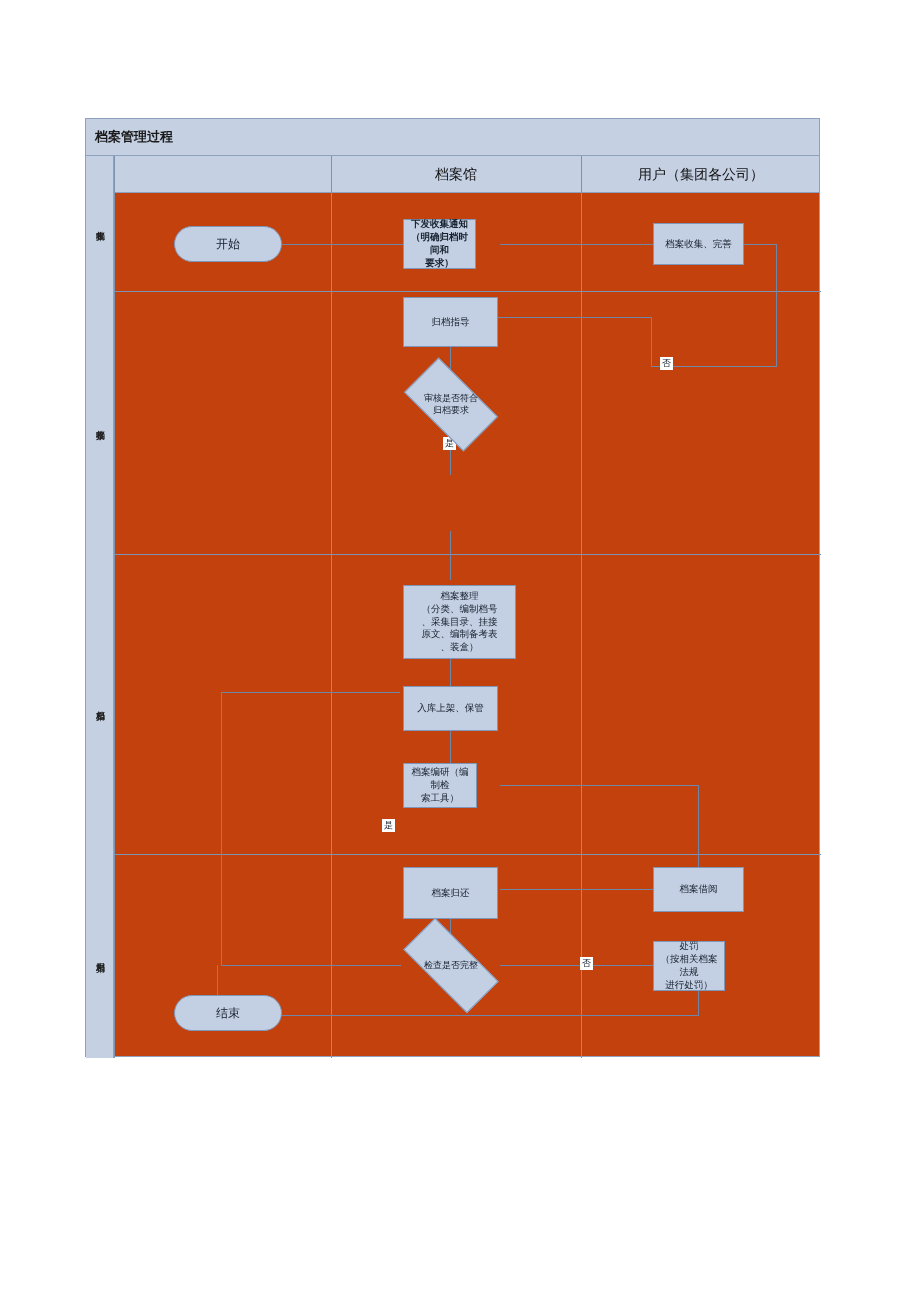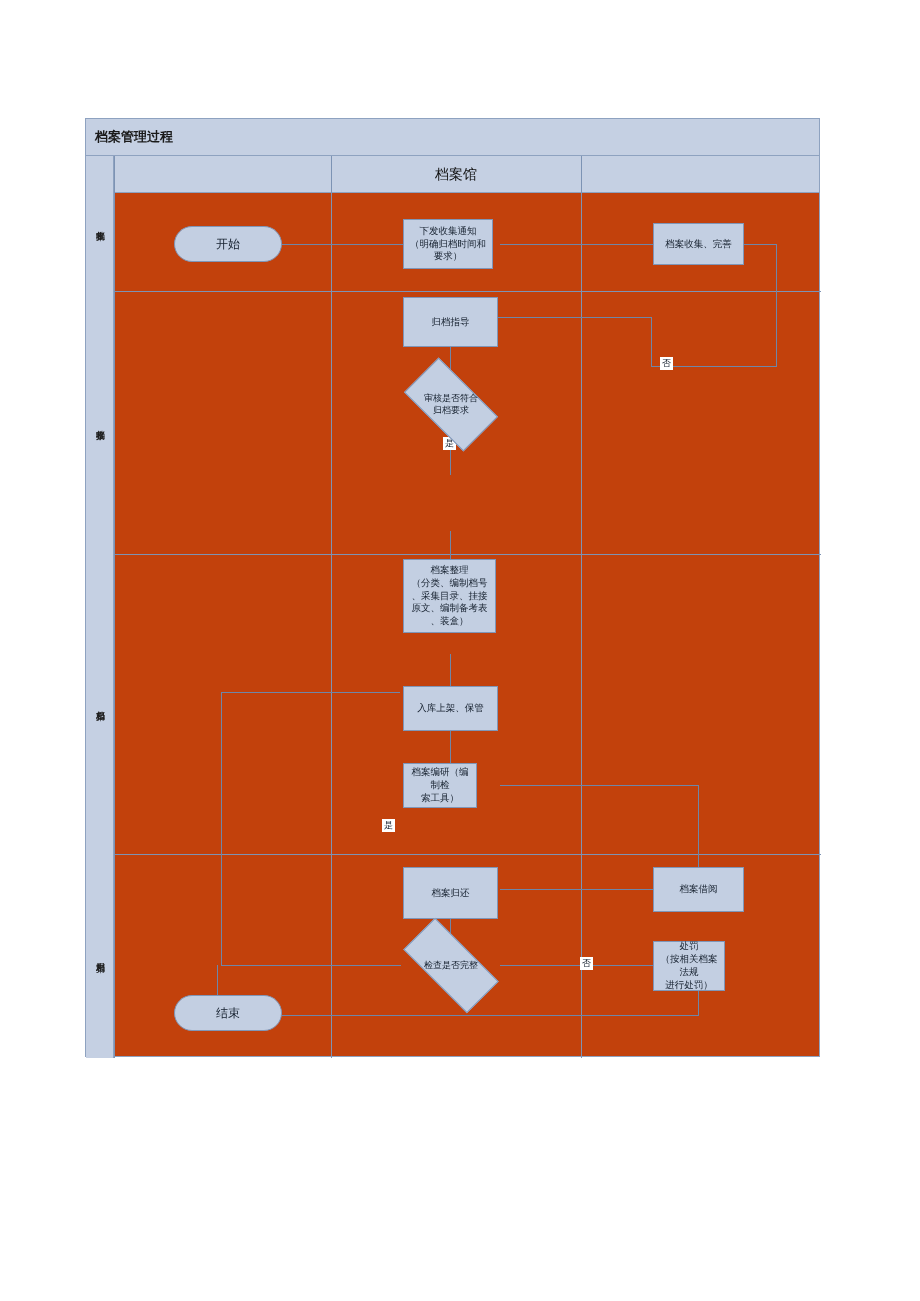--- a/index.html
+++ b/index.html
@@ -101,20 +101,21 @@
 
   <div class="frame">
 
     <div class="band">
       <div class="band-label">档案管理过程</div>
     </div>
 
     <div class="colhead">
       <div class="ch-cell ch-a"></div>
       <div class="ch-cell ch-b">档案馆</div>
+      <div class="ch-cell ch-c">用户（集团各公司）</div>
     </div>
 
     <div class="phasecol">
       <div class="phase" style="top:0px;height:135px;">
         <span>档案收集</span>
       </div>
       <div class="phase" style="top:135px;height:263px;">
         <span>档案接收</span>
       </div>
       <div class="phase" style="top:398px;height:300px;">
@@ -177,39 +178,39 @@
     <div class="lbl" style="left:296px;top:700px;">是</div>
     <div class="lv" style="left:315px;top:573px;height:0px;"></div>
     <div class="lv" style="left:303px;top:690px;height:0px;"></div>
 
     <div class="lv" style="left:131px;top:846px;height:30px;"></div>
 
     <div class="shape term" style="left:88px;top:107px;width:108px;height:36px;">
       <span>开始</span>
     </div>
 
-    <div class="shape" style="left:317px;top:100px;width:90px;height:50px;">
+    <div class="shape" style="left:317px;top:100px;width:73px;height:50px;font-weight:bold;">
       <span>下发收集通知<br>（明确归档时间和<br>要求）</span>
     </div>
 
     <div class="shape" style="left:567px;top:104px;width:91px;height:42px;">
       <span>档案收集、完善</span>
     </div>
 
     <div class="shape" style="left:317px;top:178px;width:95px;height:50px;justify-content:center;">
       <span>归档指导</span>
     </div>
 
     <div class="diamond" style="left:323px;top:261px;width:84px;height:49px;">
       <div class="dbody"></div>
       <div class="dtext">审核是否符合<br>归档要求</div>
     </div>
 
 
-    <div class="shape" style="left:317px;top:440px;width:93px;height:74px;">
+    <div class="shape" style="left:317px;top:466px;width:113px;height:74px;">
       <span>档案整理<br>（分类、编制档号<br>、采集目录、挂接<br>原文、编制备考表<br>、装盒）</span>
     </div>
 
     <div class="shape" style="left:317px;top:567px;width:95px;height:45px;">
       <span>入库上架、保管</span>
     </div>
 
     <div class="shape" style="left:317px;top:644px;width:74px;height:45px;">
       <span>档案编研（编制检<br>索工具）</span>
     </div>

